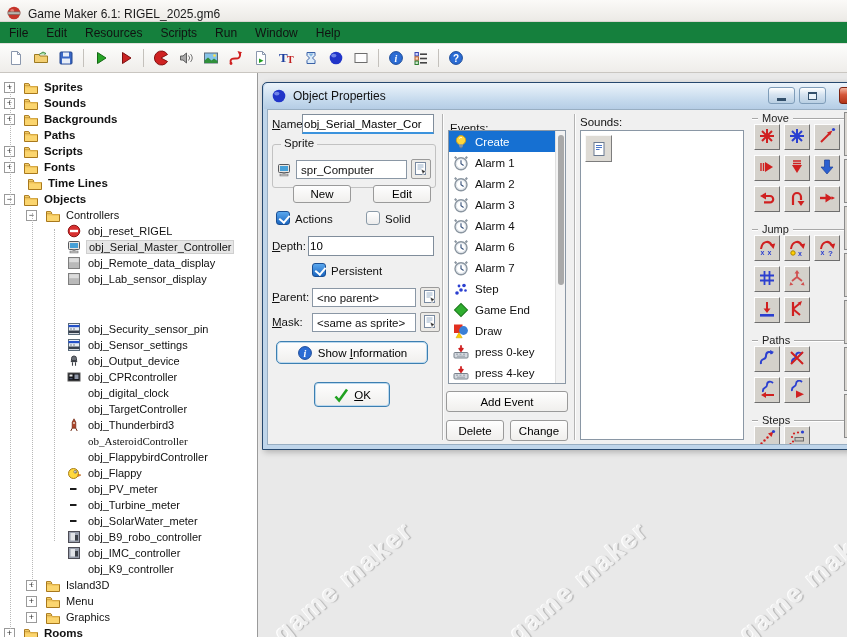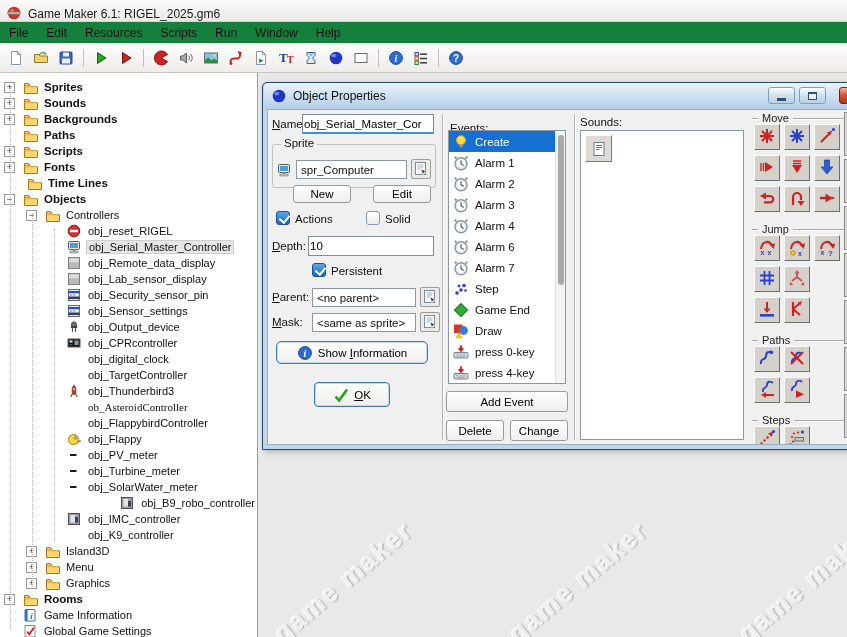--- a/index.html
+++ b/index.html
@@ -392,21 +392,21 @@
         <div class="trow" style="padding-left: 48px;">
           <span class="expsp"></span>
           <span class="ticon">
             <svg width="14" height="14" viewBox="0 0 14 14">
               <rect x="1.5" y="1.5" width="11" height="11" fill="#b9b9b9" stroke="#7e7e7e"></rect>
               <rect x="2.2" y="2.2" width="9.6" height="4" fill="#dcdcdc"></rect>
             </svg>
           </span>
           <span class="tlabel">obj_Lab_sensor_display</span>
         </div>
-        <div class="trow" style="padding-left: 48px;">
+        <div class="trow" style="padding-left: 48px; margin-top: 34px;">
           <span class="expsp"></span>
           <span class="ticon">
             <svg width="14" height="14" viewBox="0 0 14 14">
               <rect x="1.5" y="1.5" width="11" height="11" fill="#e8edf2" stroke="#5a6b7a"></rect>
               <rect x="1.5" y="3" width="11" height="2.2" fill="#2451c8"></rect>
               <rect x="1.5" y="8.5" width="11" height="2.6" fill="#38404c"></rect>
               <circle cx="4" cy="7" r=".8" fill="#6a7480"></circle>
               <circle cx="7" cy="7" r=".8" fill="#6a7480"></circle>
             </svg>
           </span>
@@ -511,21 +511,21 @@
         </div>
         <div class="trow" style="padding-left: 48px;">
           <span class="expsp"></span>
           <span class="ticon">
             <svg width="14" height="14" viewBox="0 0 14 14">
               <rect x="3" y="6" width="6.5" height="2" fill="#1c1c1c"></rect>
             </svg>
           </span>
           <span class="tlabel">obj_SolarWater_meter</span>
         </div>
-        <div class="trow" style="padding-left: 48px; justify-content: flex-end;">
+        <div class="trow" style="padding-left: 48px;">
           <span class="expsp"></span>
           <span class="ticon">
             <svg width="14" height="14" viewBox="0 0 14 14">
               <rect x="1.5" y="1.5" width="11" height="11" fill="#9aa0ae" stroke="#4c4c55"></rect>
               <rect x="3.5" y="3" width="4.5" height="7.5" fill="#e2e4e8"></rect>
               <rect x="8" y="5" width="3" height="5.5" fill="#3c4048"></rect>
             </svg>
           </span>
           <span class="tlabel">obj_B9_robo_controller</span>
         </div>

